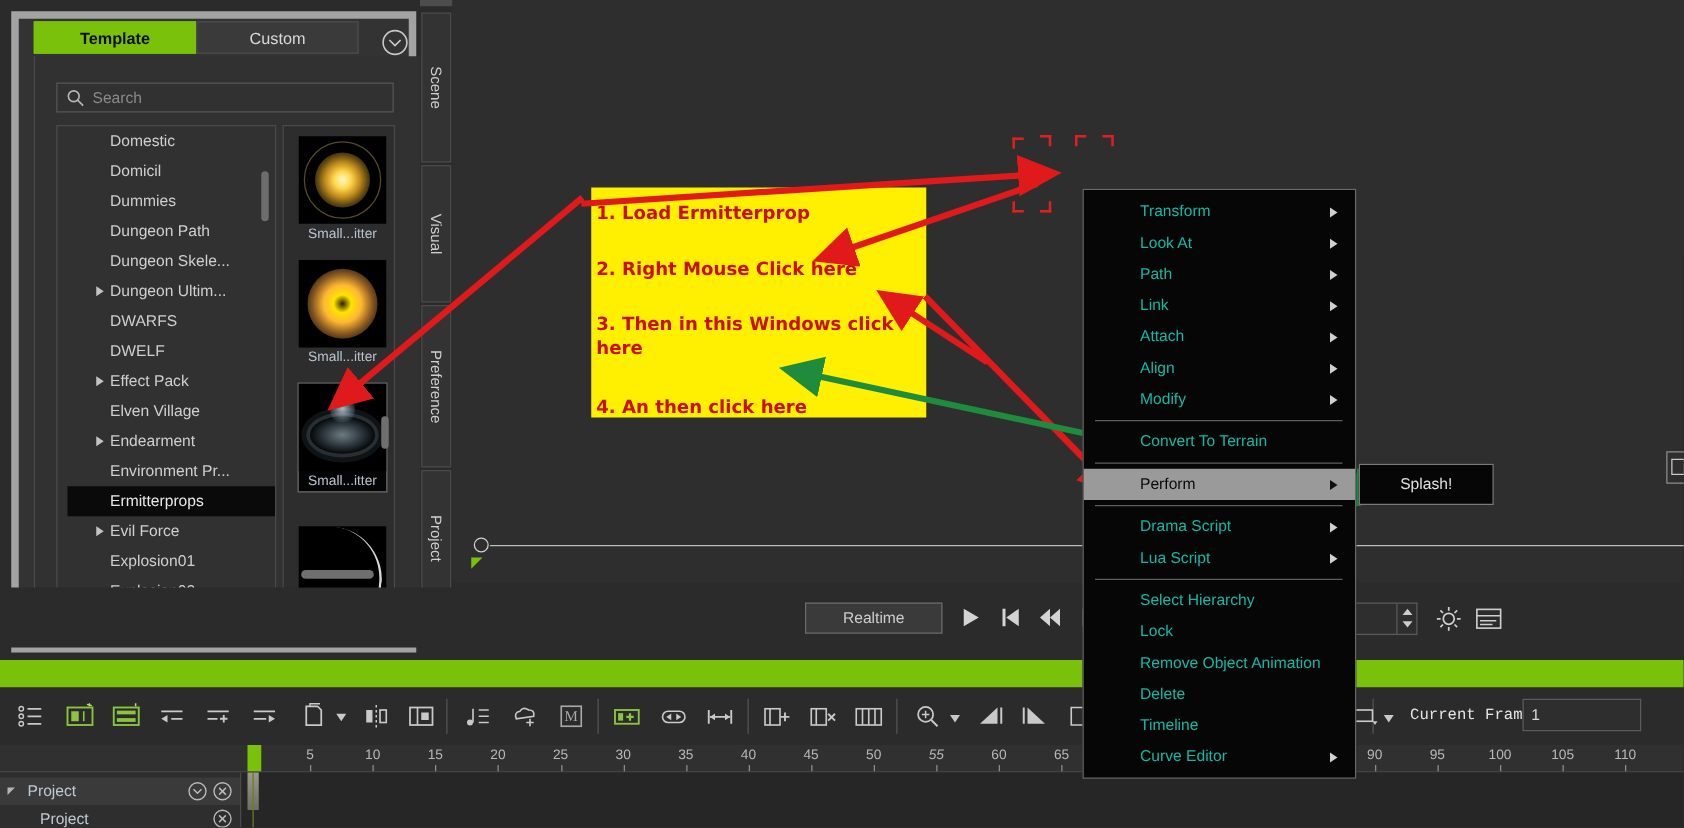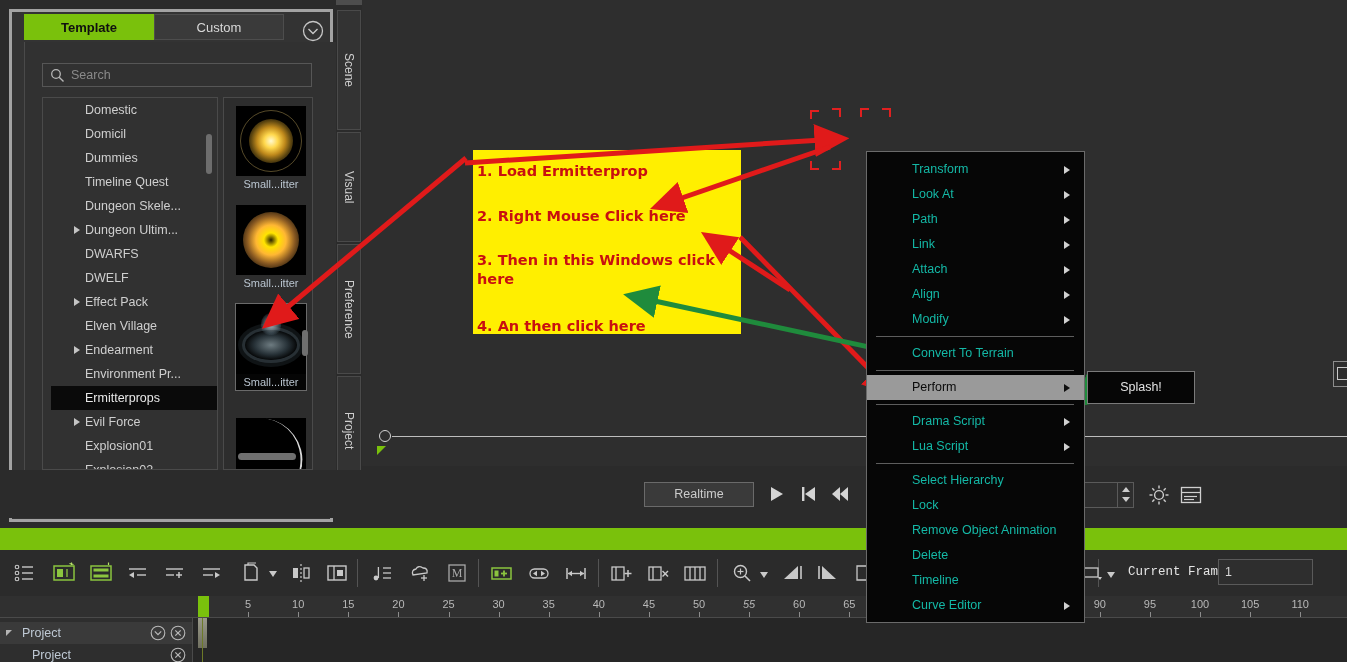--- a/index.html
+++ b/index.html
@@ -7,21 +7,21 @@
     width: 1347px; height: 662px;
     background: #2e2e2e;
     font-family: "Liberation Sans", sans-serif;
     overflow: hidden;
   }
   #root { position: relative; width: 1347px; height: 662px; background: #2b2b2b; }
 
   
   #left-panel {
     position: absolute; left: 9px; top: 9px; width: 324px; height: 513px;
-    background: #333333; border: 3px solid #a3a3a3;
+    background: #333333; border: 6px solid #a3a3a3;
   }
   #tab-row { position: absolute; left: 0; top: 0; width: 324px; height: 28px; }
   .tab {
     position: absolute; top: 2px; height: 26px; line-height: 26px;
     text-align: center; font-size: 13px; color: #d8d8d8;
     border: 1px solid #4d4d4d; cursor: pointer;
   }
   .tab.active { background: #7ac10c; color: #101010; font-weight: bold; border-color: #7ac10c; }
   #tab-template { left: 12px; width: 130px; }
   #tab-custom { left: 142px; width: 130px; background: #3a3a3a; }
@@ -318,21 +318,21 @@
           <line x1="9.2" y1="9.2" x2="13.5" y2="13.5" stroke="#b6b6b6" stroke-width="1.4"></line>
         </svg>
         <input id="search-input" value="" placeholder="Search" style="">
       </div>
 
       <div id="tree-box">
         <div id="tree-list">
             <div class="tree-item"><span>Domestic</span></div>
             <div class="tree-item"><span>Domicil</span></div>
             <div class="tree-item"><span>Dummies</span></div>
-            <div class="tree-item"><span>Timeline Quest</span></div>
+            <div class="tree-item"><span>Dungeon Path</span></div>
             <div class="tree-item"><span>Dungeon Skele...</span></div>
             <div class="tree-item"><span class="tw"></span><span>Dungeon Ultim...</span></div>
             <div class="tree-item"><span>DWARFS</span></div>
             <div class="tree-item"><span>DWELF</span></div>
             <div class="tree-item"><span class="tw"></span><span>Effect Pack</span></div>
             <div class="tree-item"><span>Elven Village</span></div>
             <div class="tree-item"><span class="tw"></span><span>Endearment</span></div>
             <div class="tree-item"><span>Environment Pr...</span></div>
             <div class="tree-item sel"><span>Ermitterprops</span></div>
             <div class="tree-item"><span class="tw"></span><span>Evil Force</span></div>

